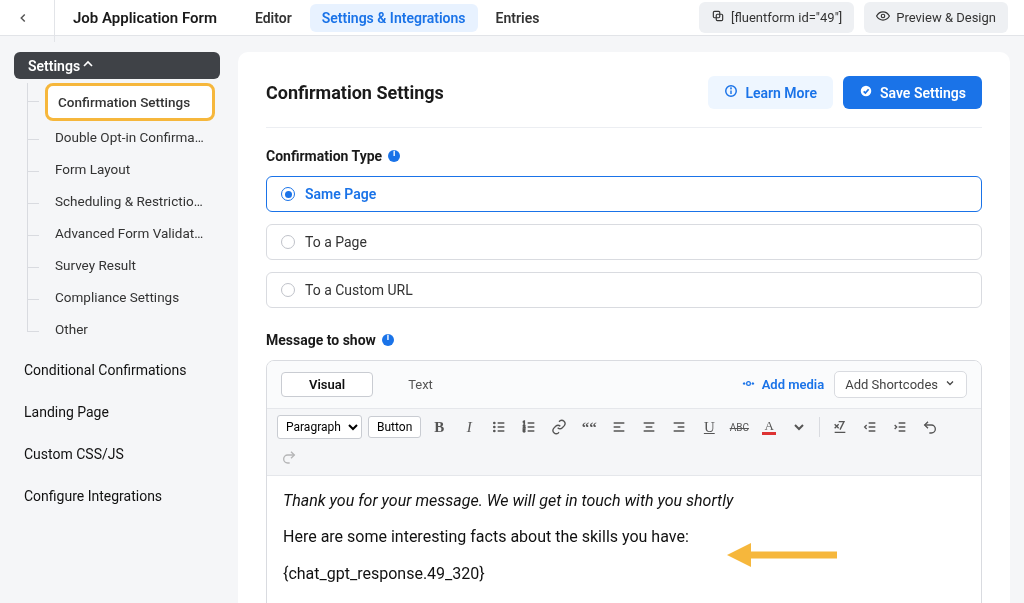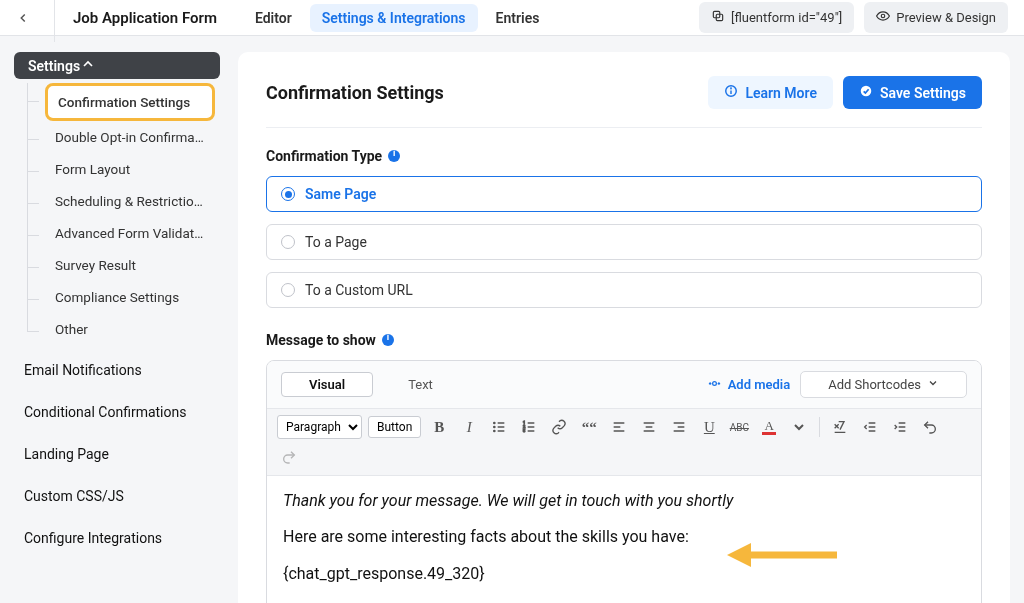--- a/index.html
+++ b/index.html
@@ -56,21 +56,21 @@
   .active .radio-dot{ border-color:#1a73e8; }
   .active .radio-dot::after{ content:""; width:7px; height:7px; background:#1a73e8; border-radius:50%; }
 
   
   .editor-wrap { border:1px solid #d9dbe0; border-radius:8px; overflow:hidden; position:relative; }
   .editor-top { background:#fafbfc; padding:10px 14px; display:flex; align-items:center; gap:8px; border-bottom:1px solid #e5e7eb; }
   .editor-tab { padding:4px 27px; font-size:13px; color:#555; cursor:pointer; border-radius:4px; }
   .editor-tab.active{ border:1px solid #c9ccd2; background:#fff; font-weight:600; color:#111; }
   .editor-top-right{ margin-left:auto; display:flex; gap:10px; }
   .link-btn { background:none; border:none; color:#1a73e8; font-weight:600; display:inline-flex; align-items:center; gap:6px; cursor:pointer; font-size:13px; }
-  .dd-btn { border:1px solid #d9dbe0; background:#fff; border-radius:5px; padding:5px 27px; font-size:13px; color:#444; display:inline-flex; align-items:center; gap:6px; cursor:pointer; }
+  .dd-btn { border:1px solid #d9dbe0; background:#fff; border-radius:5px; padding:5px 10px; font-size:13px; color:#444; display:inline-flex; align-items:center; gap:6px; cursor:pointer; }
 
   .editor-toolbar { background:#f5f6f8; border-bottom:1px solid #e5e7eb; padding:6px 10px; display:flex; align-items:center; gap:6px; flex-wrap:wrap; }
   .tb-select{ border:1px solid #c9ccd2; background:#fff; font-size:12px; padding:3px 4px; border-radius:3px; }
   .tb-btn-box{ border:1px solid #c9ccd2; background:#fff; border-radius:3px; padding:3px 8px; font-size:12px; cursor:pointer; }
   .tb-icon { width:24px; height:24px; display:flex; align-items:center; justify-content:center; color:#555; cursor:pointer; border-radius:3px; }
   .tb-icon svg{width:16px;height:16px;}
   .tb-text{ font-family:"Times New Roman",serif; font-size:15px; }
   .tb-sep{ width:1px; height:20px; background:#d9dbe0; margin:0 2px;}
 
   .editor-body { padding:14px 16px 70px; min-height:130px; font-family:"Times New Roman", Georgia, serif; font-size:16px; color:#111; background:#fff; position:relative; }
@@ -144,21 +144,20 @@
       <div class="tree-item-wrap">
           <div class="tree-item">Survey Result</div>
         </div>
       <div class="tree-item-wrap">
           <div class="tree-item">Compliance Settings</div>
         </div>
       <div class="tree-item-wrap">
           <div class="tree-item">Other</div>
         </div>
     </div>
-    <div class="nav-link">Email Notifications</div>
     <div class="nav-link">Conditional Confirmations</div>
     <div class="nav-link">Landing Page</div>
     <div class="nav-link">Custom CSS/JS</div>
     <div class="nav-link">Configure Integrations</div>
   </div>
 
   <div class="content">
     <div class="card">
       <div class="card-header">
         <div class="card-title">Confirmation Settings</div>

